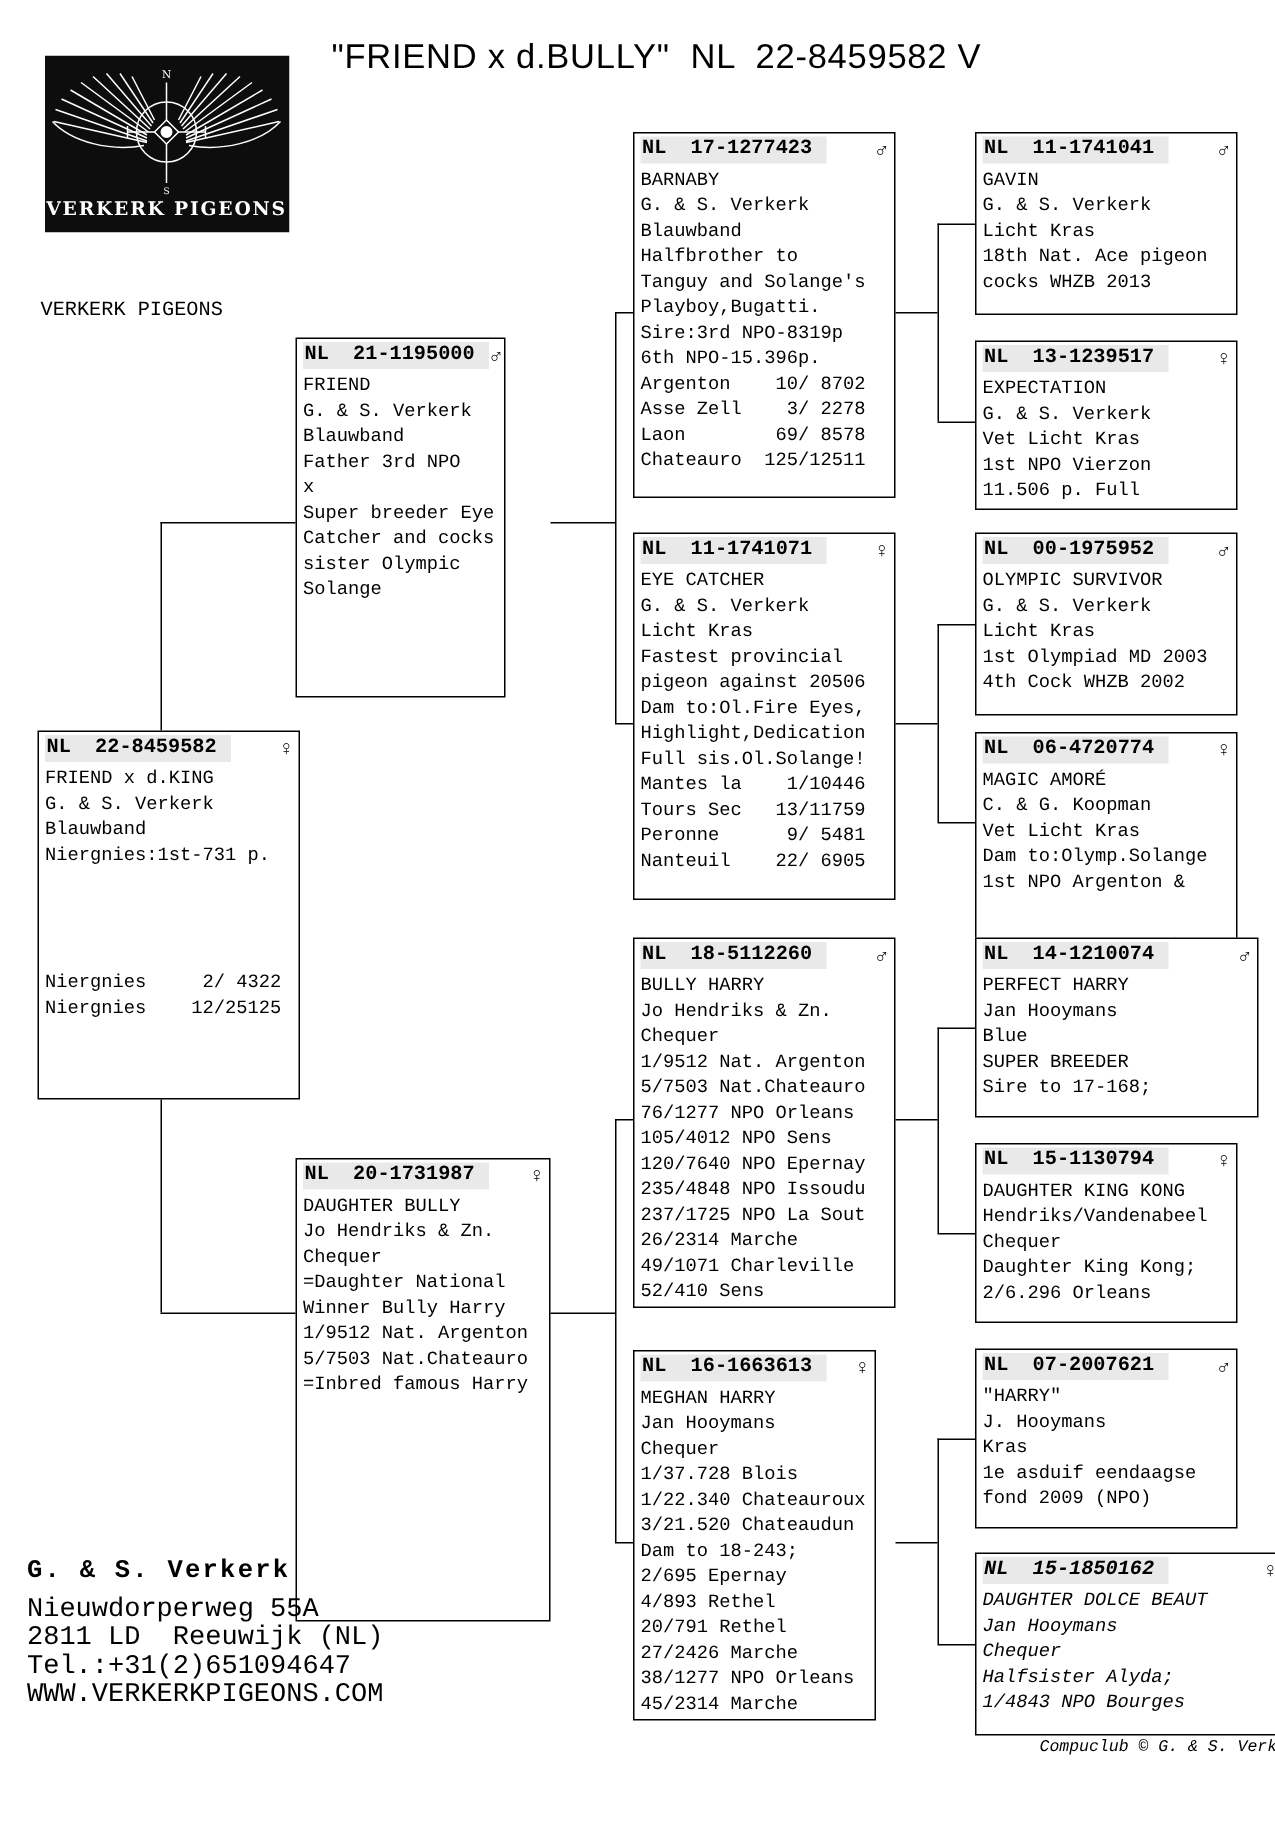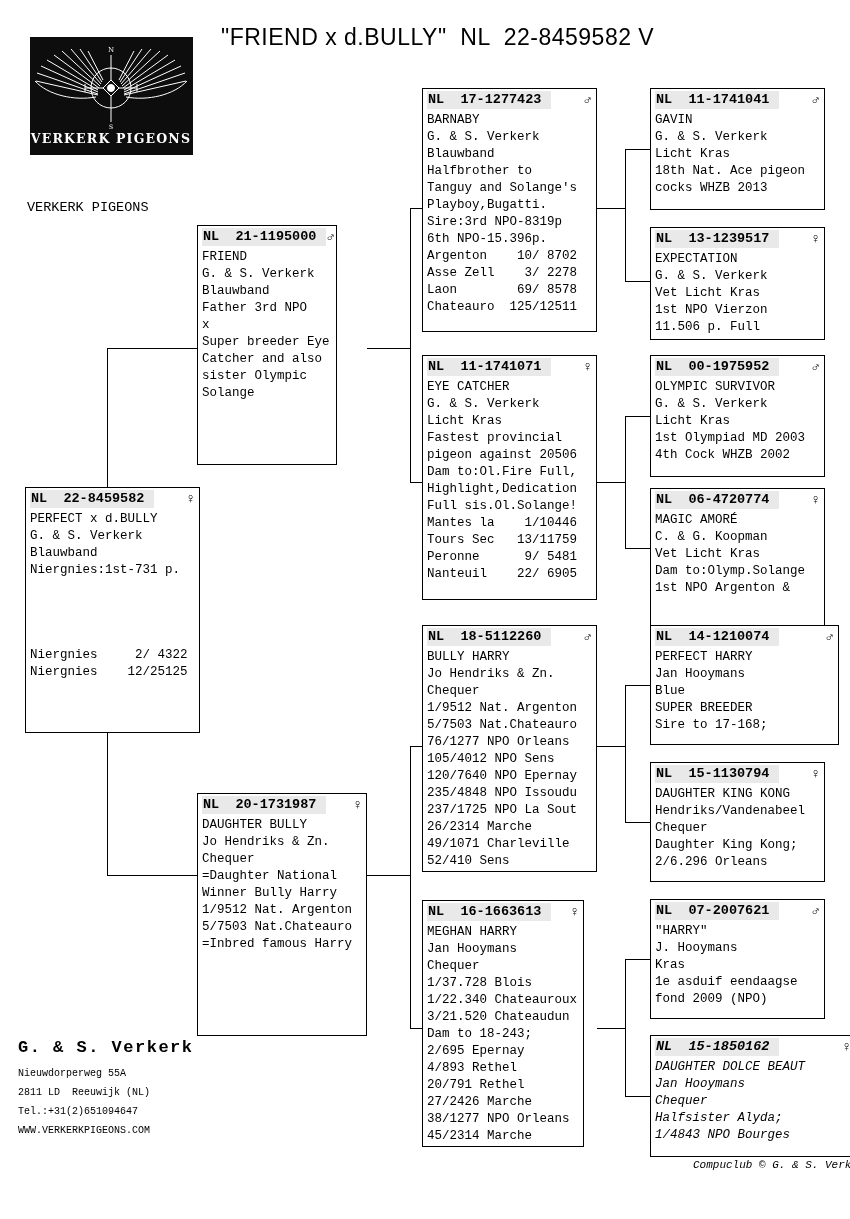--- a/index.html
+++ b/index.html
@@ -15,33 +15,33 @@
   }
   .logo { position:absolute; left:30px; top:37px; width:163px; height:118px; }
   .loft-label {
     position:absolute; left:27px; top:200px; font-size:13.5px; white-space:pre;
   }
   .pbox {
     position:absolute; border:1px solid #000; background:#fff;
     padding:2px 3px 2px 4px; box-sizing:border-box; overflow:hidden;
   }
   .phead {
-    display:flex; justify-content:space-between; align-items:center;
+    display:flex; justify-content:space-between; align-items:flex-end;
     font-weight:bold; font-size:13.5px; line-height:17px; margin-bottom:3px;
     white-space:pre;
   }
   .ring { background:#e9e9e9; padding:0 10px 1px 1px; white-space:pre; }
   .sex { font-weight:normal; font-size:14px; line-height:15px; padding-right:1px; }
   .pline { font-size:12.5px; line-height:17px; min-height:17px; white-space:pre; }
   .hline, .vline { position:absolute; background:#000; }
   .hline { height:1px; }
   .vline { width:1px; }
   .footer { position:absolute; left:18px; top:1038px; }
   .footer-name { font-size:17px; font-weight:bold; letter-spacing:1.5px; margin-bottom:7px; white-space:pre; }
-  .footer-line { font-size:10px; line-height:19px; white-space:pre; }
+  .footer-line { font-size:18px; line-height:19px; white-space:pre; }
   .credit {
     position:absolute; left:693px; top:1159px; font-size:11px; font-style:italic;
     white-space:pre;
   }
 </style>
 </head>
 <body>
 
 <div class="page">
 
@@ -70,44 +70,44 @@
       <text x="81" y="92" fill="#ffffff" text-anchor="middle" font-size="6" font-family="'DejaVu Serif',serif">S</text>
       <text x="81" y="106" fill="#ffffff" text-anchor="middle" font-size="12.5" font-weight="bold" letter-spacing="1.2" font-family="'DejaVu Serif',serif">VERKERK PIGEONS</text>
     </svg>
   </div>
 
   <div class="loft-label">VERKERK PIGEONS</div>
 
   <div id="boxes">
       <div class="pbox" style="left: 25px; top: 487px; width: 175px; height: 246px;">
         <div class="phead"><span class="ring">NL  22-8459582</span><span class="sex">♀</span></div>
-        <div class="pline">PERFECT x d.BULLY</div>
+        <div class="pline">FRIEND x d.KING</div>
         <div class="pline">G. &amp; S. Verkerk</div>
         <div class="pline">Blauwband</div>
         <div class="pline">Niergnies:1st-731 p.</div>
         <div class="pline"></div>
         <div class="pline"></div>
         <div class="pline"></div>
         <div class="pline"></div>
         <div class="pline">Niergnies     2/ 4322</div>
         <div class="pline">Niergnies    12/25125</div>
       </div>
       <div class="pbox" style="left: 197px; top: 225px; width: 140px; height: 240px;">
         <div class="phead"><span class="ring">NL  21-1195000</span><span class="sex">♂</span></div>
         <div class="pline">FRIEND</div>
         <div class="pline">G. &amp; S. Verkerk</div>
         <div class="pline">Blauwband</div>
         <div class="pline">Father 3rd NPO</div>
         <div class="pline">x</div>
         <div class="pline">Super breeder Eye</div>
-        <div class="pline">Catcher and also</div>
+        <div class="pline">Catcher and cocks</div>
         <div class="pline">sister Olympic</div>
         <div class="pline">Solange</div>
       </div>
-      <div class="pbox" style="left: 197px; top: 772px; width: 170px; height: 243px; margin-top: 21px;">
+      <div class="pbox" style="left: 197px; top: 772px; width: 170px; height: 309px;">
         <div class="phead"><span class="ring">NL  20-1731987</span><span class="sex">♀</span></div>
         <div class="pline">DAUGHTER BULLY</div>
         <div class="pline">Jo Hendriks &amp; Zn.</div>
         <div class="pline">Chequer</div>
         <div class="pline">=Daughter National</div>
         <div class="pline">Winner Bully Harry</div>
         <div class="pline">1/9512 Nat. Argenton</div>
         <div class="pline">5/7503 Nat.Chateauro</div>
         <div class="pline">=Inbred famous Harry</div>
       </div>
@@ -126,21 +126,21 @@
         <div class="pline">Laon        69/ 8578</div>
         <div class="pline">Chateauro  125/12511</div>
       </div>
       <div class="pbox" style="left: 422px; top: 355px; width: 175px; height: 245px;">
         <div class="phead"><span class="ring">NL  11-1741071</span><span class="sex">♀</span></div>
         <div class="pline">EYE CATCHER</div>
         <div class="pline">G. &amp; S. Verkerk</div>
         <div class="pline">Licht Kras</div>
         <div class="pline">Fastest provincial</div>
         <div class="pline">pigeon against 20506</div>
-        <div class="pline">Dam to:Ol.Fire Full,</div>
+        <div class="pline">Dam to:Ol.Fire Eyes,</div>
         <div class="pline">Highlight,Dedication</div>
         <div class="pline">Full sis.Ol.Solange!</div>
         <div class="pline">Mantes la    1/10446</div>
         <div class="pline">Tours Sec   13/11759</div>
         <div class="pline">Peronne      9/ 5481</div>
         <div class="pline">Nanteuil    22/ 6905</div>
       </div>
       <div class="pbox" style="left: 422px; top: 625px; width: 175px; height: 247px;">
         <div class="phead"><span class="ring">NL  18-5112260</span><span class="sex">♂</span></div>
         <div class="pline">BULLY HARRY</div>

